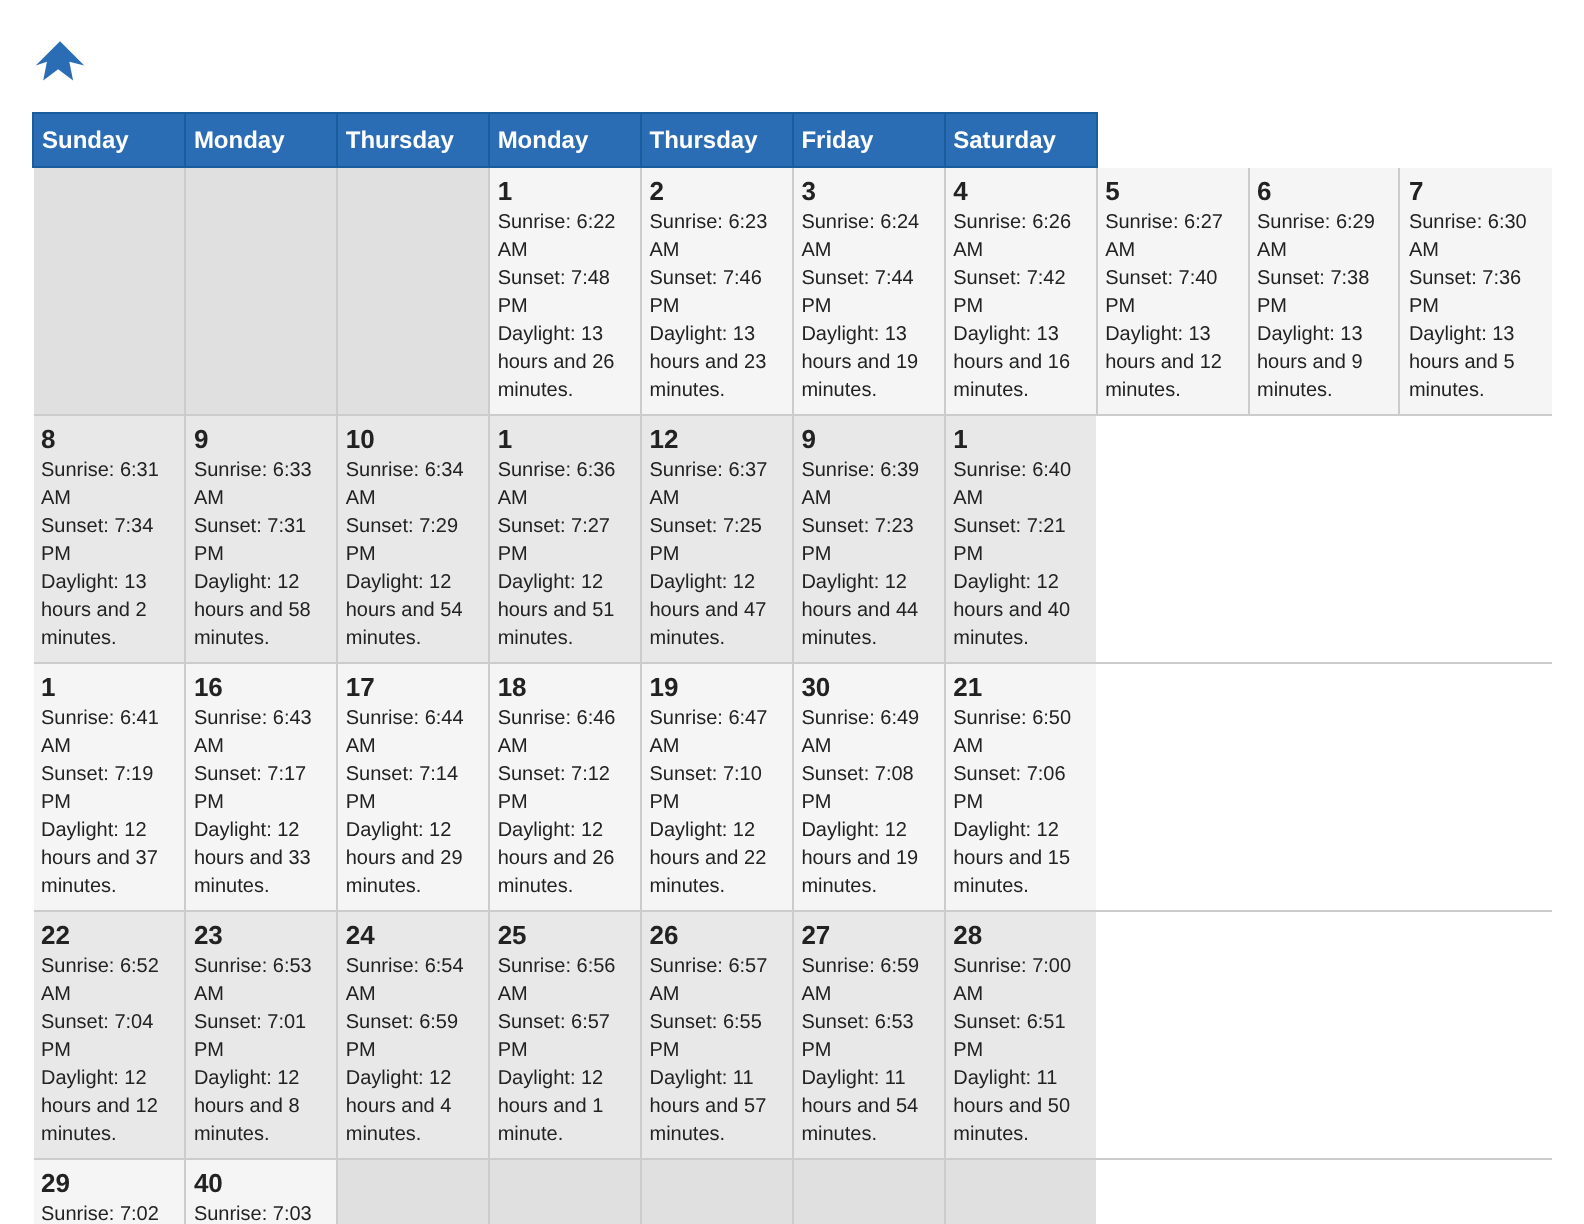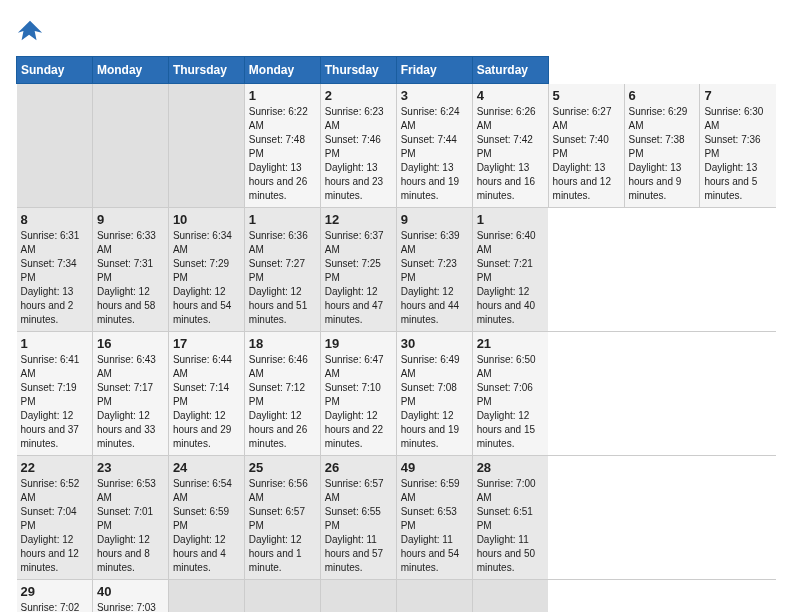--- a/index.html
+++ b/index.html
@@ -181,21 +181,21 @@
         <td><span class="day-num">22</span>
 <span class="cell-text">Sunrise: 6:52 AM<br>Sunset: 7:04 PM<br>Daylight: 12 hours and 12 minutes.</span></td>
         <td><span class="day-num">23</span>
 <span class="cell-text">Sunrise: 6:53 AM<br>Sunset: 7:01 PM<br>Daylight: 12 hours and 8 minutes.</span></td>
         <td><span class="day-num">24</span>
 <span class="cell-text">Sunrise: 6:54 AM<br>Sunset: 6:59 PM<br>Daylight: 12 hours and 4 minutes.</span></td>
         <td><span class="day-num">25</span>
 <span class="cell-text">Sunrise: 6:56 AM<br>Sunset: 6:57 PM<br>Daylight: 12 hours and 1 minute.</span></td>
         <td><span class="day-num">26</span>
 <span class="cell-text">Sunrise: 6:57 AM<br>Sunset: 6:55 PM<br>Daylight: 11 hours and 57 minutes.</span></td>
-        <td><span class="day-num">49</span>
+        <td><span class="day-num">27</span>
 <span class="cell-text">Sunrise: 6:59 AM<br>Sunset: 6:53 PM<br>Daylight: 11 hours and 54 minutes.</span></td>
         <td><span class="day-num">28</span>
 <span class="cell-text">Sunrise: 7:00 AM<br>Sunset: 6:51 PM<br>Daylight: 11 hours and 50 minutes.</span></td>
       </tr>
       <tr>
         <td><span class="day-num">29</span>
 <span class="cell-text">Sunrise: 7:02 AM<br>Sunset: 6:49 PM<br>Daylight: 11 hours and 46 minutes.</span></td>
         <td><span class="day-num">40</span>
 <span class="cell-text">Sunrise: 7:03 AM<br>Sunset: 6:47 PM<br>Daylight: 11 hours and 43 minutes.</span></td>
         <td class="empty-cell"></td>

